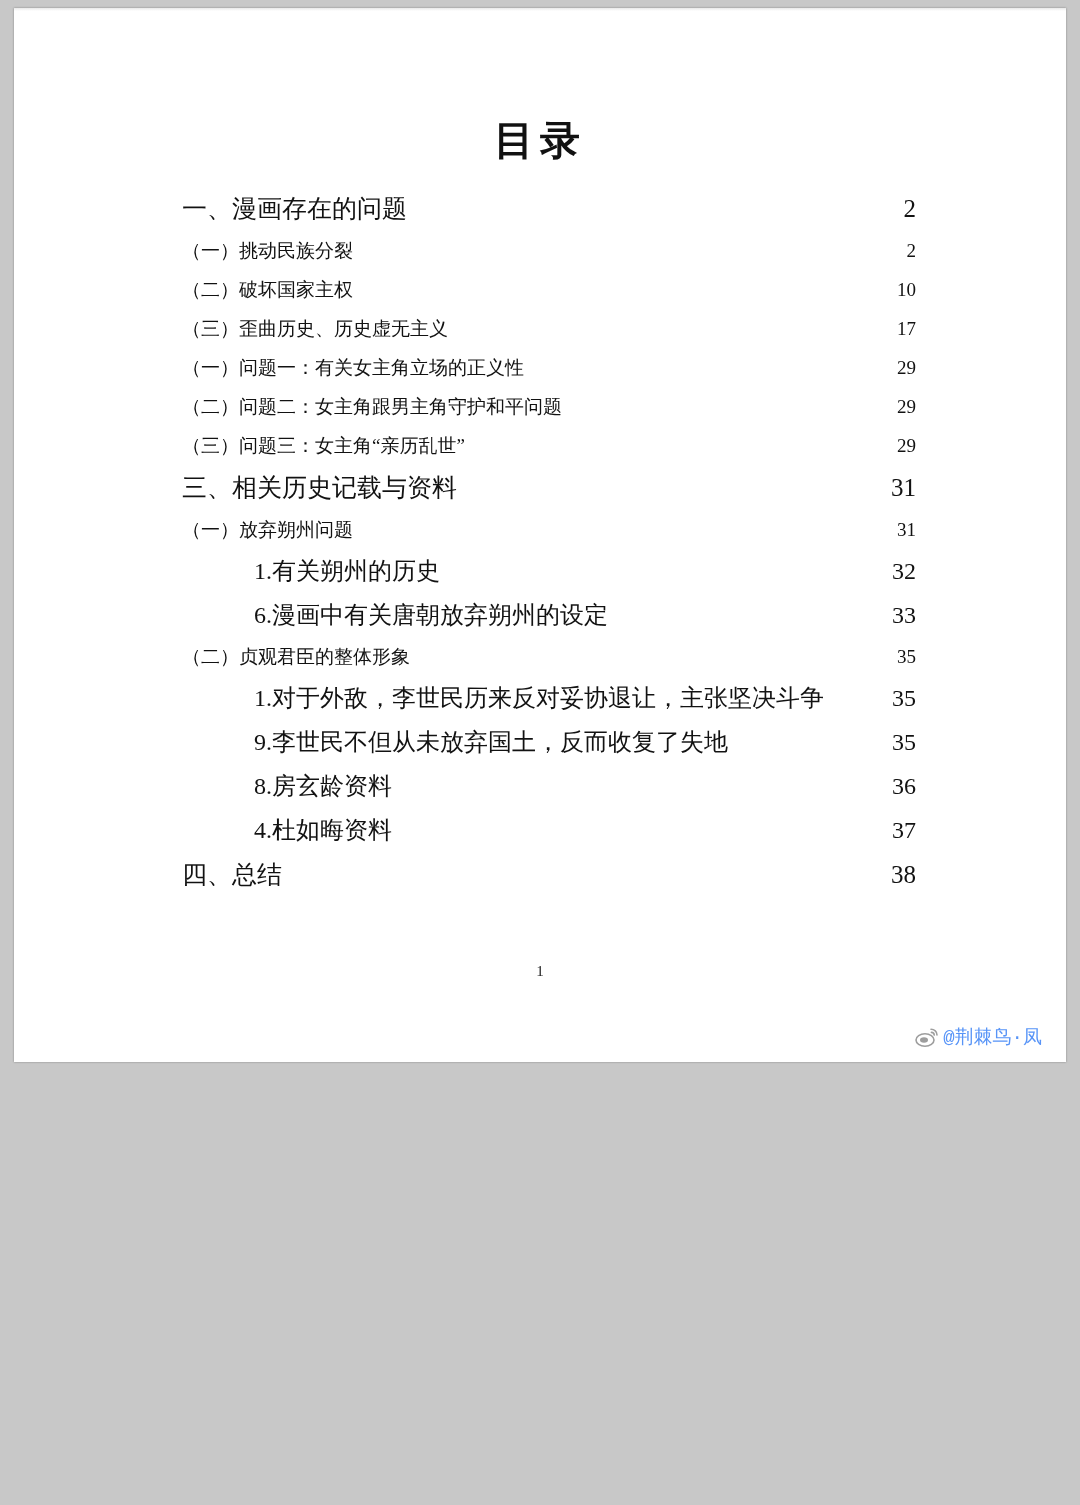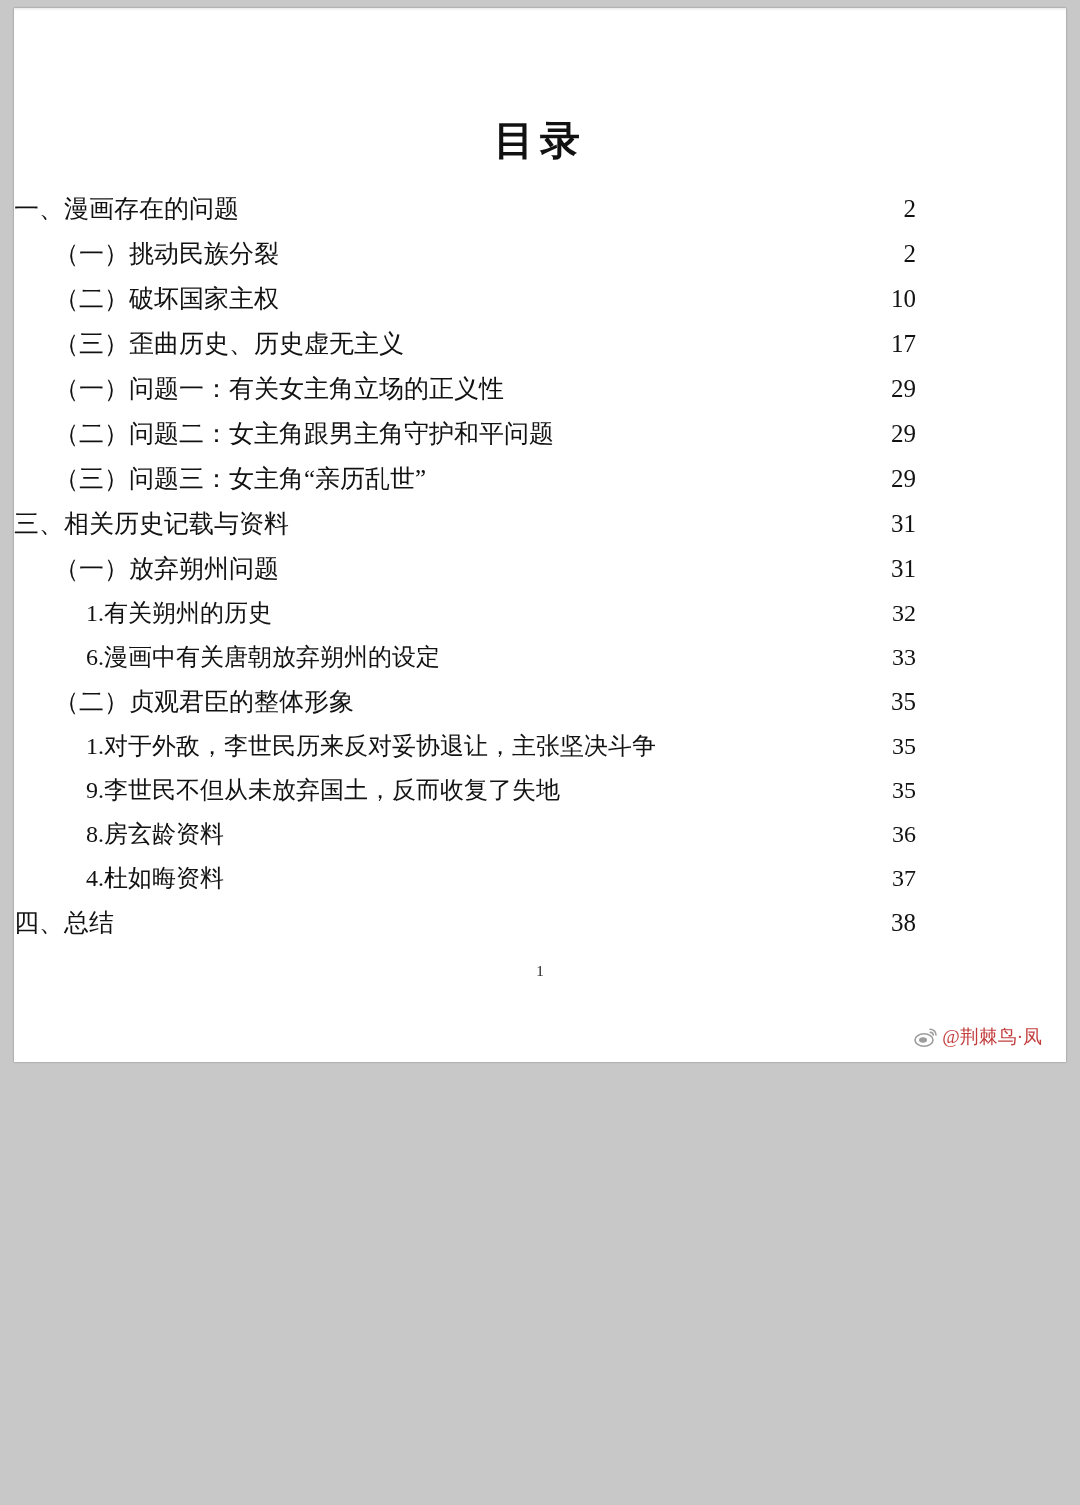--- a/index.html
+++ b/index.html
@@ -27,20 +27,21 @@
     text-align: center;
     font-size: 40px;
     font-weight: bold;
     letter-spacing: 6px;
     margin-top: 105px;
     color: #111;
     font-family: "Liberation Serif", "DejaVu Serif", serif;
   }
   .toc {
     margin-top: 28px;
+    padding-left: 168px;
     padding-right: 150px;
   }
   .toc-row {
     display: flex;
     align-items: flex-end;
     font-size: 25px;
     color: #121212;
     line-height: 1.0;
     margin-bottom: 20px;
     white-space: nowrap;
@@ -66,42 +67,42 @@
     white-space: nowrap;
   }
   .toc-row .pagenum {
     flex: 0 0 auto;
     text-align: right;
     min-width: 34px;
   }
 
   
   .lvl1 { margin-left: 0px; font-size: 25px; }
-  .lvl2 { margin-left: 40px; font-size: 25px; }
+  .lvl2 { font-size: 19px; }
   .lvl3 { margin-left: 72px; font-size: 24px; justify-content: space-between; }
 
   .folio {
     position: absolute;
     bottom: 82px;
     left: 0;
     width: 100%;
     text-align: center;
     font-size: 15px;
     color: #222;
   }
   .watermark {
     position: absolute;
     right: 24px;
     bottom: 12px;
     display: flex;
     align-items: center;
     gap: 4px;
-    color: #b91c1c;
+    color: #3b82f6;
     font-size: 19px;
-    font-family: Liberation Serif, serif;
+    font-family: Liberation Mono, monospace;
     opacity: 0.85;
   }
   .wb-logo {
     width: 24px;
     height: 20px;
     display: block;
   }
   .page-edge-top {
     position: absolute;
     left: 0; top: 0; width: 100%; height: 3px;

